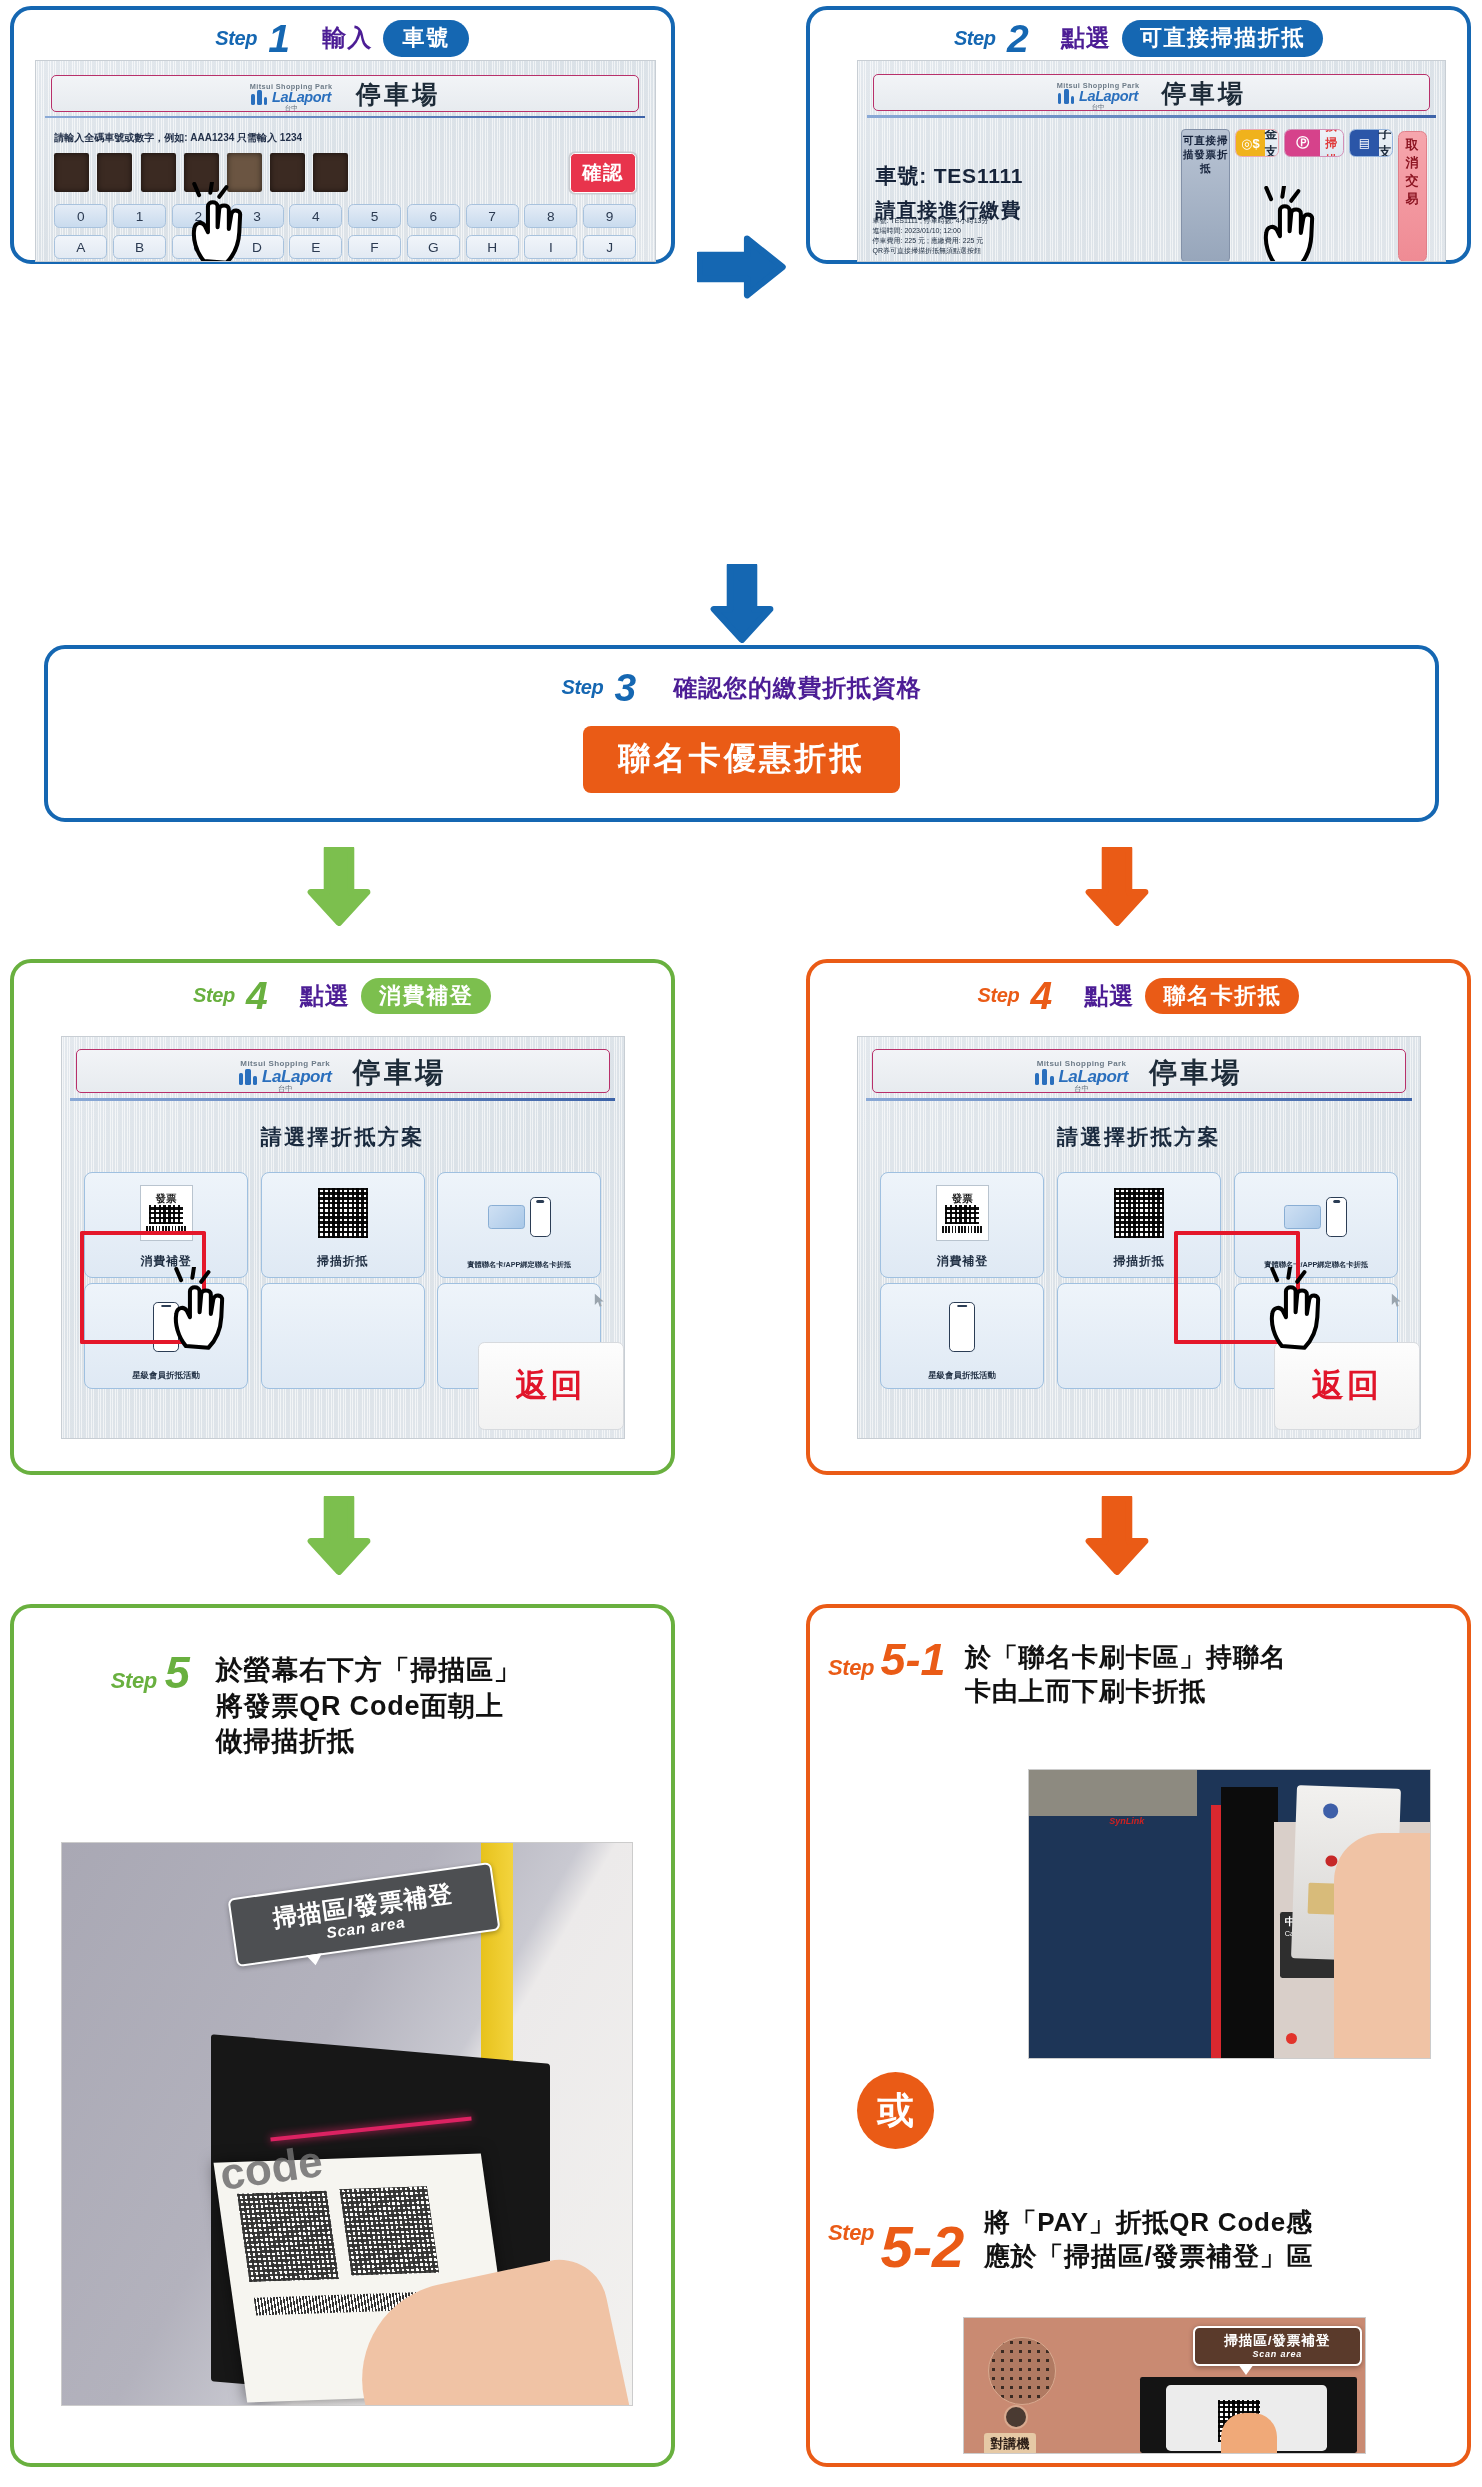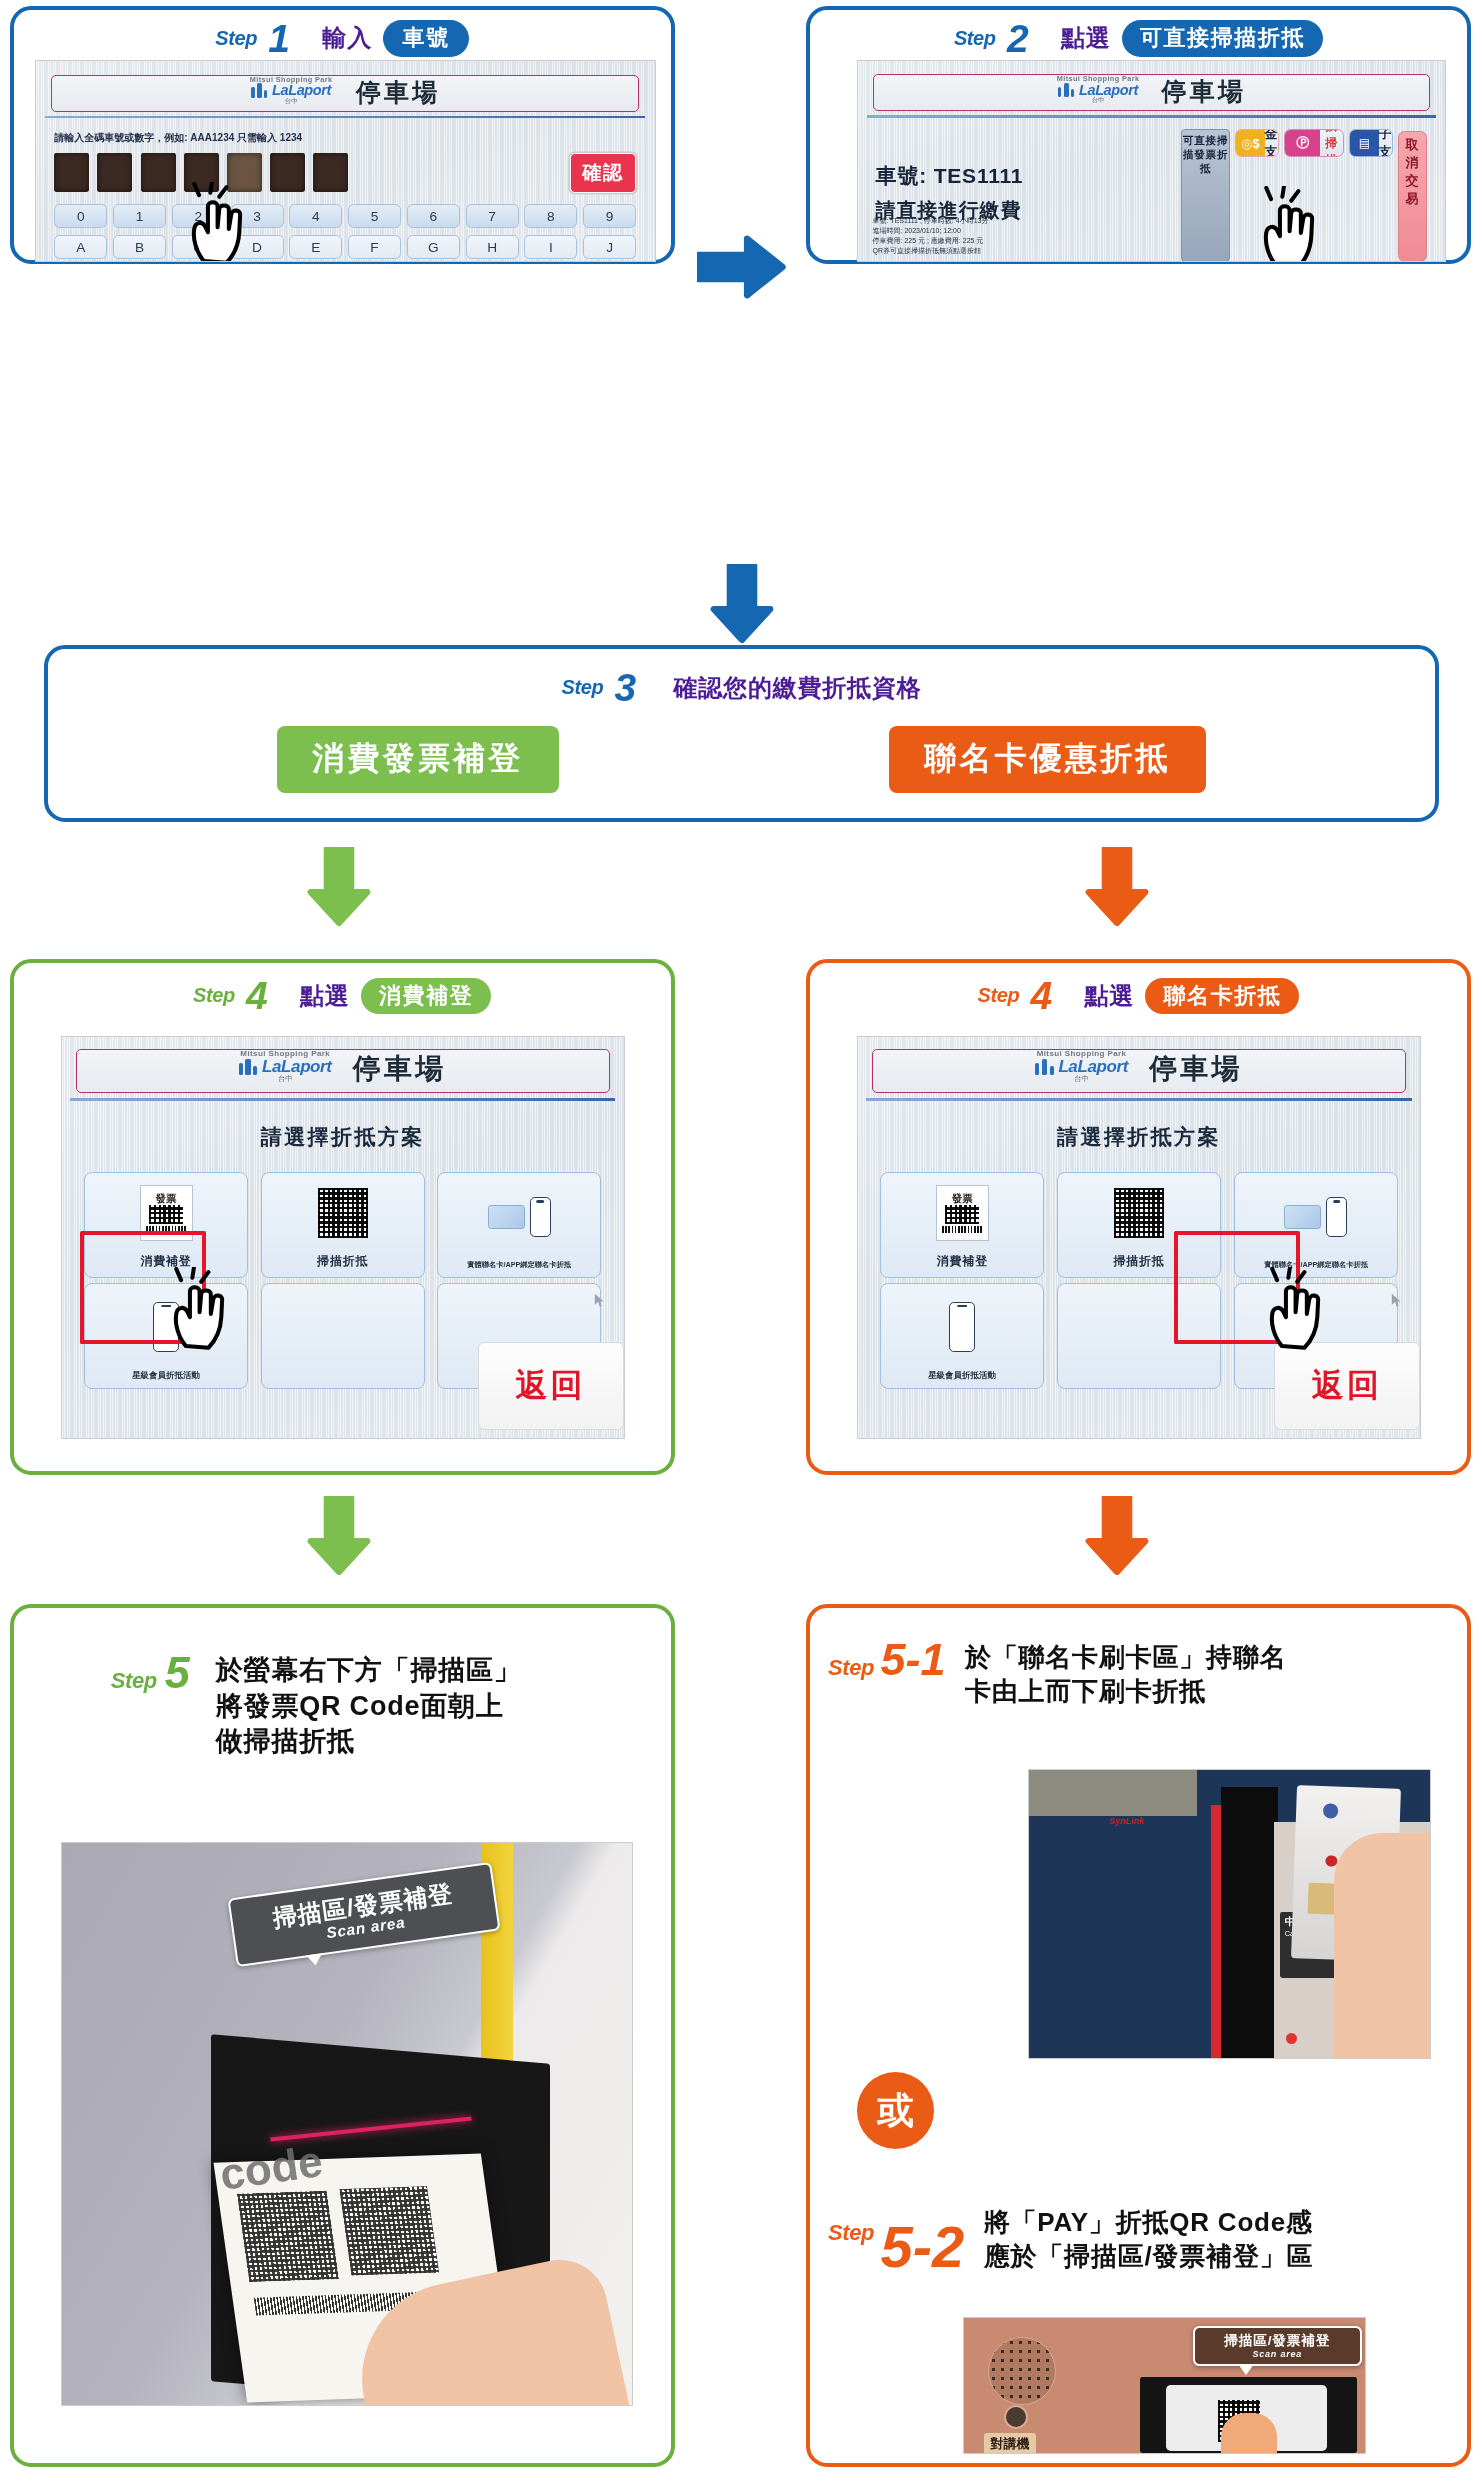--- a/index.html
+++ b/index.html
@@ -74,21 +74,21 @@
     background: repeating-linear-gradient(90deg, rgba(255,255,255,.55) 0 0.8px, rgba(200,210,220,.18) 0.8px 2.4px);
     pointer-events:none;
   }
   .kiosk-header {
     position: relative;
     margin: 2.2% 2.5% 0 2.5%;
     border: 1.6px solid #b8306a;
     border-radius: 5px;
     background: linear-gradient(180deg,#f2f4f7,#e7ebef);
     display: flex;
-    align-items: flex-start;
+    align-items: flex-end;
     justify-content: center;
     gap: 4%;
     z-index: 2;
   }
   .logo-wrap { text-align:center; line-height:1; }
   .logo-top {
     color:#6d7b88;
     letter-spacing: 0.4px;
     font-weight: 600;
   }
@@ -380,21 +380,20 @@
 </div>
 
 <div class="card blue" style="left:44px; top:645px; width:1395px; height:177px;">
   <div class="step-head" style="margin-top:21px;">
     <span class="step-word blue-txt" style="font-size:20px;">Step</span>
     <span class="step-num blue-txt" style="font-size:39px;">3</span>
     <span class="step-verb" style="font-size:24px; margin-left:13px;">確認您的繳費折抵資格</span>
   </div>
 
   <div style="position:absolute; left:0; right:0; top:77px; display:flex; justify-content:space-around; padding:0 64px;">
-    <div style="background:#7cbf4e; color:#fff; font-weight:bold; font-size:32px; letter-spacing:3.2px; padding:11.3px 35px; border-radius:8px;">消費發票補登</div>
     <div style="background:#ea5b16; color:#fff; font-weight:bold; font-size:32px; letter-spacing:3.2px; padding:11.3px 35px; border-radius:8px;">聯名卡優惠折抵</div>
   </div>
 </div>
 
 <div class="arrow" style="left:306px; top:847px;">
   <svg width="66" height="79" viewBox="0 0 82 98">
     <path d="M26 2 H56 V56 H76 L41 94 L6 56 H26 Z" fill="#7cbf4e" stroke="#7cbf4e" stroke-width="8" stroke-linejoin="round"></path>
   </svg>
 </div>
 

